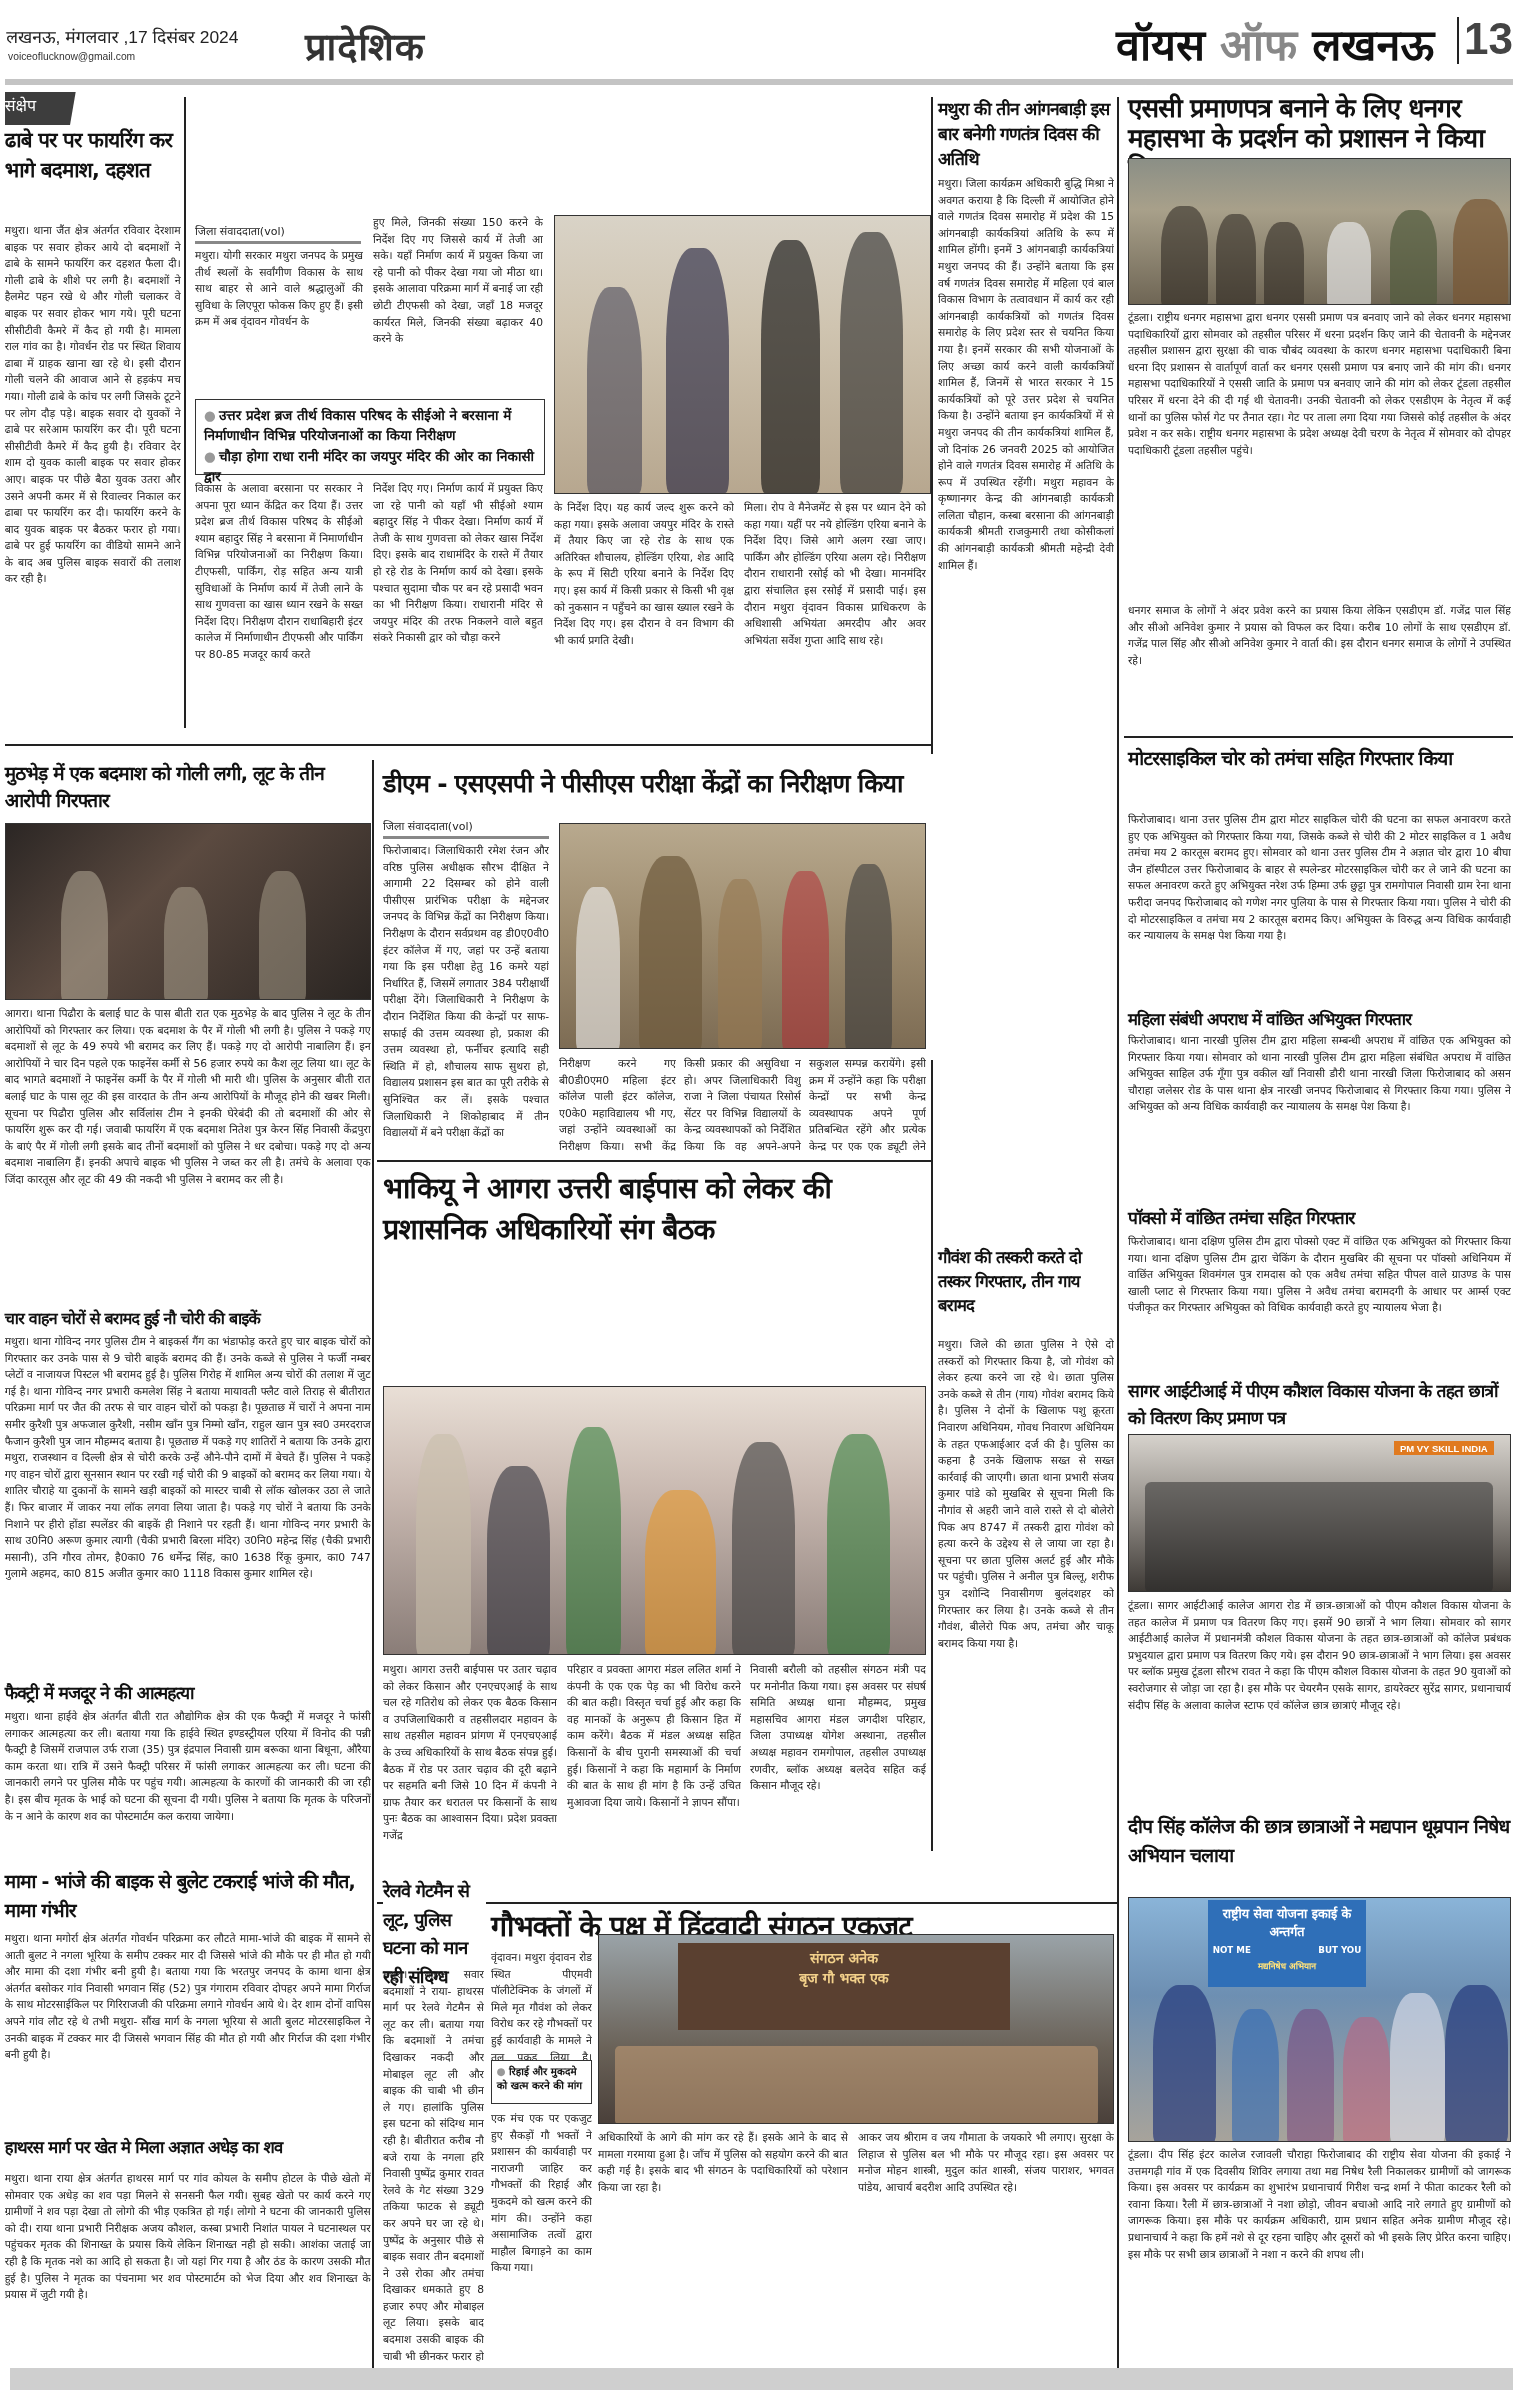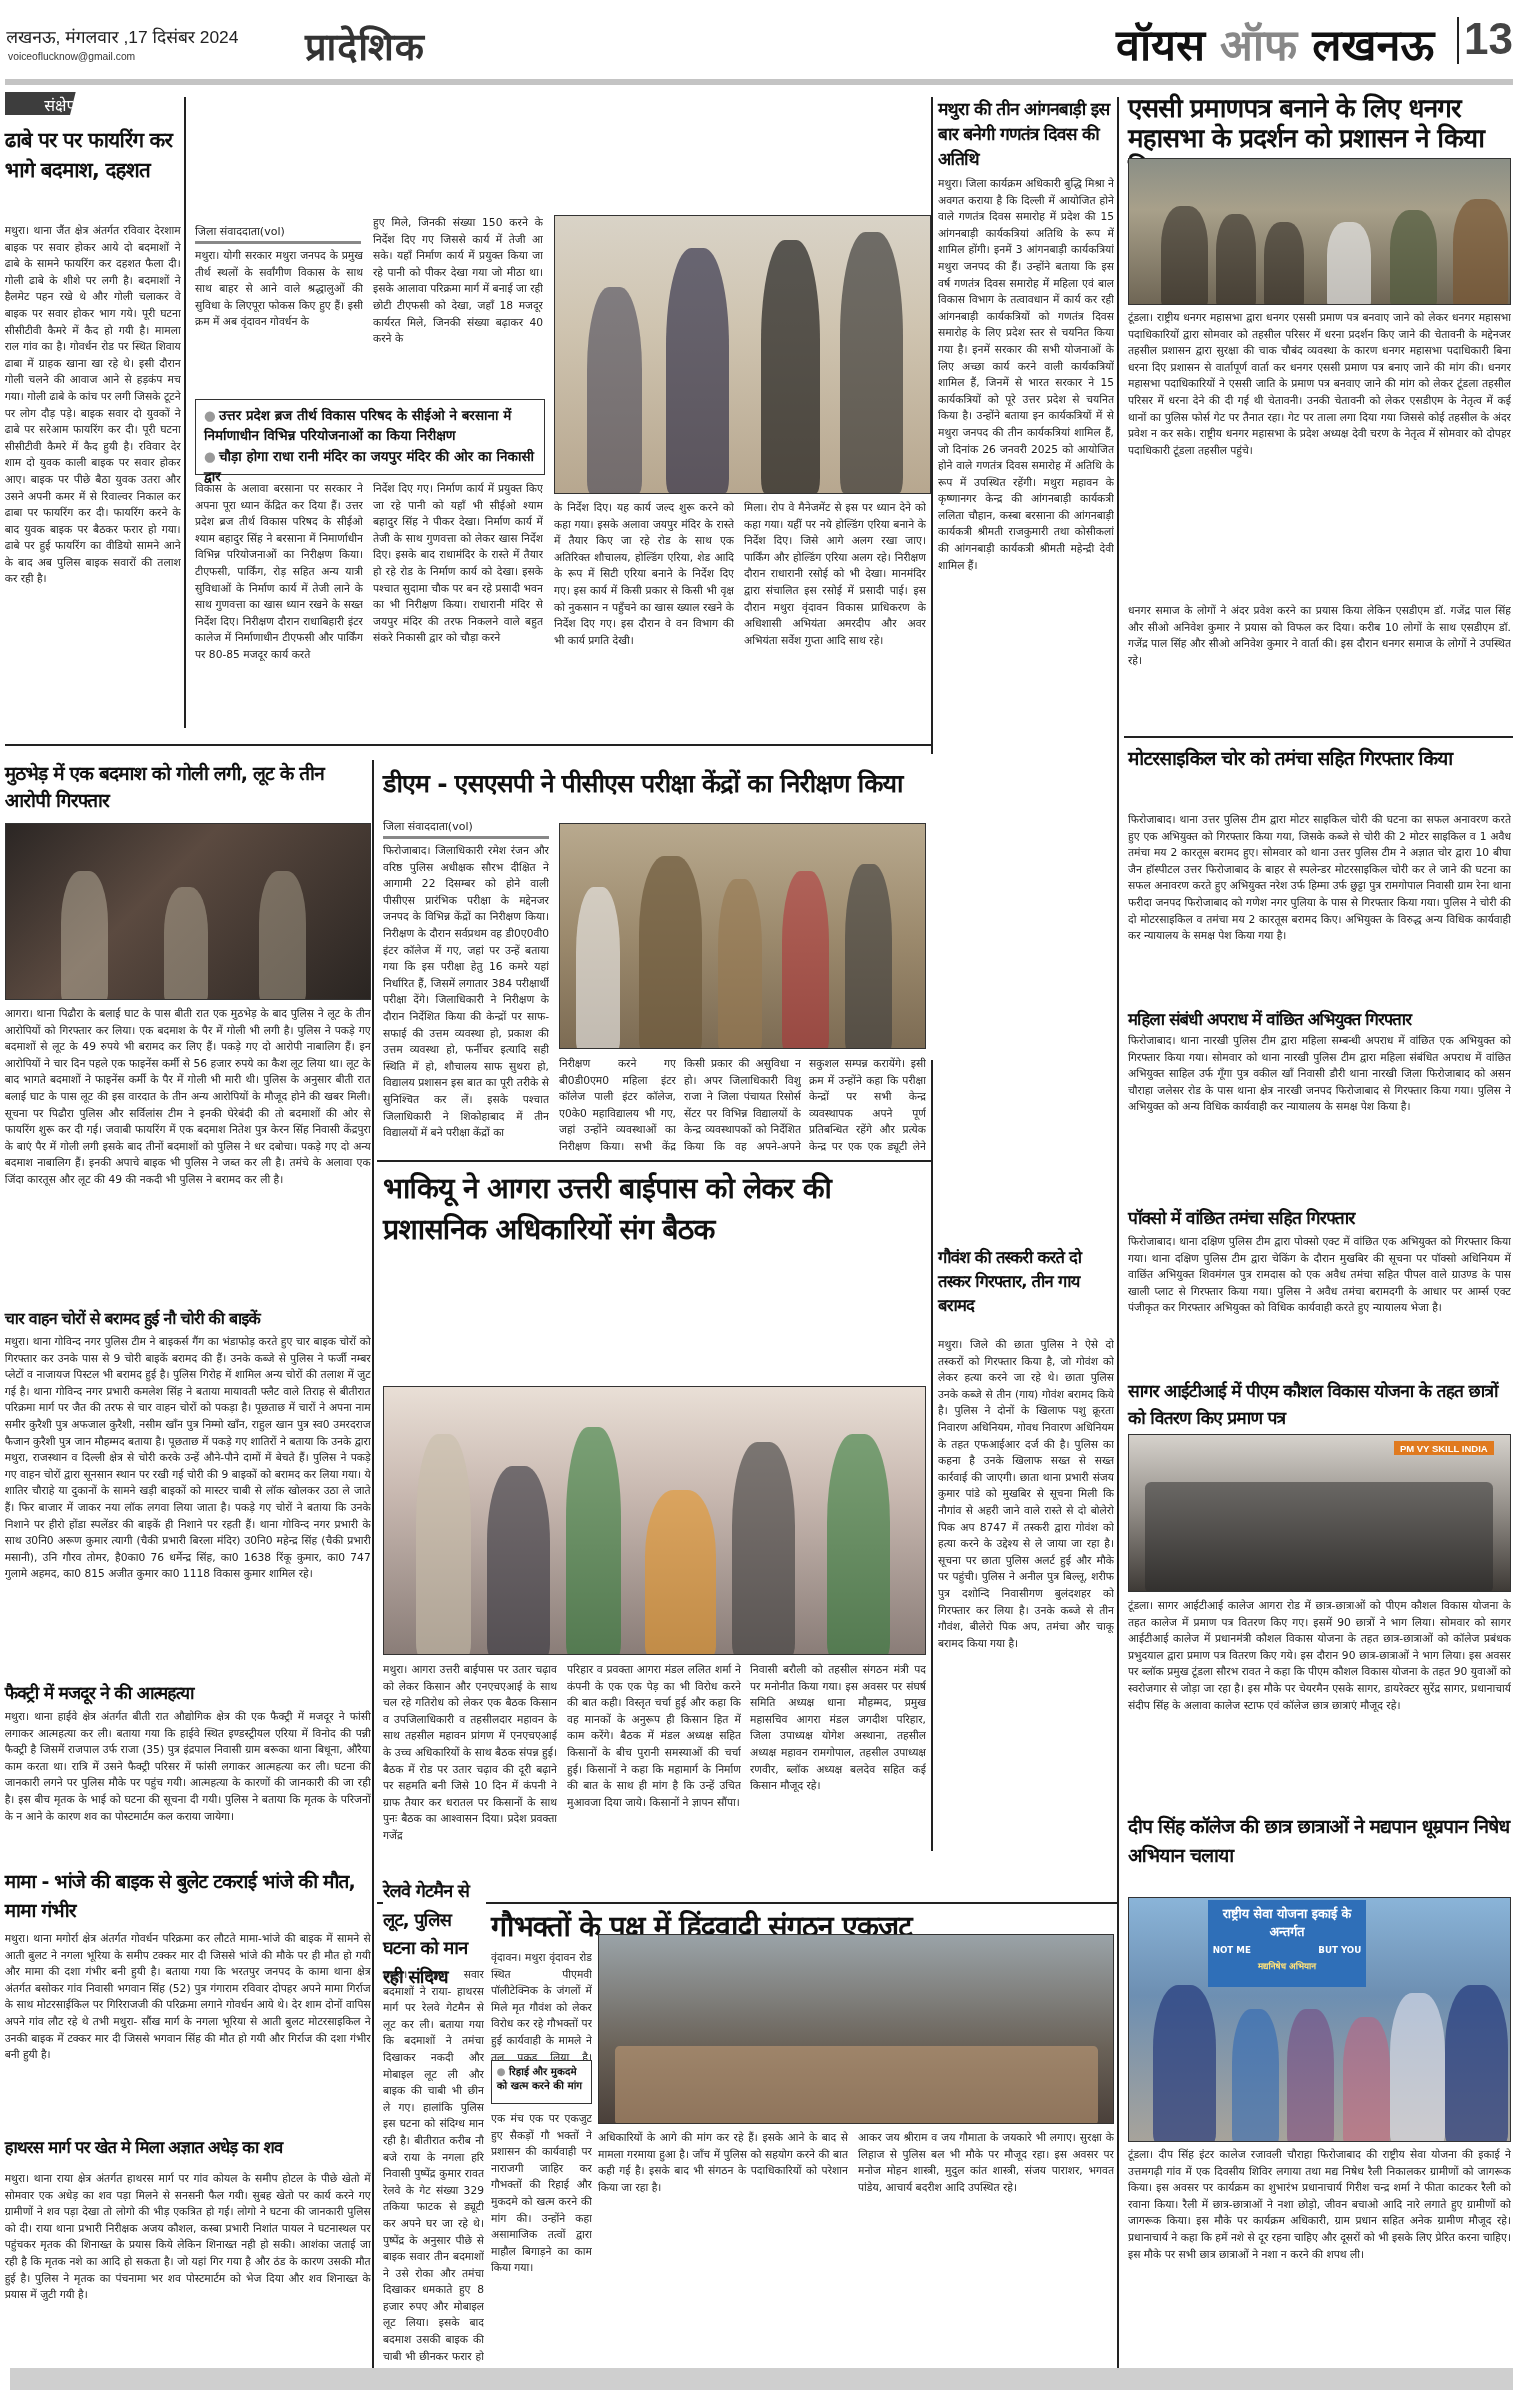--- a/index.html
+++ b/index.html
@@ -9,21 +9,21 @@
 .hd-date{left:6.3px;top:24px;font-size:17.4px;font-family:"Liberation Sans",sans-serif;color:#222}
 .hd-mail{left:8px;top:51px;font-size:10.3px;color:#333;font-family:"Liberation Sans",sans-serif}
 .hd-section{left:305px;top:19px;font-size:38px;font-weight:bold;color:#333;letter-spacing:0.8px;font-family:"DejaVu Sans",sans-serif}
 .hd-brand{left:1116px;top:14.2px;font-size:43px;font-weight:900;color:#111;font-family:"DejaVu Serif",serif;white-space:nowrap}
 .hd-brand .gray{color:#888}
 .hd-sep{left:1457px;top:17.4px;width:1.6px;height:47px;background:#222}
 .hd-page{left:1464px;top:14.2px;font-size:44px;font-weight:bold;color:#444;font-family:"Liberation Sans",sans-serif}
 .hd-bar{left:4.7px;top:79px;width:1509px;height:6.3px;background:#c4c4c4}
 .vr{background:#222;width:1.6px}
 .hr{background:#222;height:1.6px}
-.kicker{left:4.7px;top:92px;width:71px;height:23px;background:#3d3d3d;color:#fff;font-size:16px;text-align:right;line-height:27px;clip-path:polygon(0 0,100% 0,92% 100%,0 100%)}
+.kicker{left:4.7px;top:92px;width:71px;height:33px;background:#3d3d3d;color:#fff;font-size:16px;text-align:left;line-height:27px;clip-path:polygon(0 0,100% 0,92% 100%,0 100%)}
 h2.hl{font-weight:900;color:#111;line-height:1.25;font-family:"DejaVu Sans",sans-serif;letter-spacing:-0.8px}
 .body-text{font-size:10.7px;line-height:16.6px;color:#222;text-align:justify;overflow:hidden;font-family:"DejaVu Sans",sans-serif}
 .photo{border:1.6px solid #333;overflow:hidden}
 .byline{font-size:11px;color:#222}
 .byline-rule{height:3.2px;background:#888}
 .bullets{border:1.6px solid #333;padding:4.7px 8px;background:#fff}
 .bullets div{font-size:13.5px;font-weight:bold;line-height:20.6px;color:#111}
 .bullets div::before{content:"●";color:#999;margin-right:3.2px}
 .foot-bar{left:9.5px;top:2368px;width:1504px;height:22px;background:#cfcfcf}
 
@@ -153,20 +153,21 @@
 <h2 class="abs hl" style="left:383px;top:1877px;width:103px;font-size:18px;line-height:28.5px;background:#fff">रेलवे गेटमैन से लूट, पुलिस घटना को मान रही संदिग्ध</h2>
 <div class="abs body-text" style="left:383px;top:1967px;width:101px;height:396px">मथुरा। बाइक सवार बदमाशों ने राया- हाथरस मार्ग पर रेलवे गेटमैन से लूट कर ली। बताया गया कि बदमाशों ने तमंचा दिखाकर नकदी और मोबाइल लूट ली और बाइक की चाबी भी छीन ले गए। हालांकि पुलिस इस घटना को संदिग्ध मान रही है। बीतीरात करीब नौ बजे राया के नगला हरि निवासी पुष्पेंद्र कुमार रावत रेलवे के गेट संख्या 329 तकिया फाटक से ड्यूटी कर अपने घर जा रहे थे। पुष्पेंद्र के अनुसार पीछे से बाइक सवार तीन बदमाशों ने उसे रोका और तमंचा दिखाकर धमकाते हुए 8 हजार रुपए और मोबाइल लूट लिया। इसके बाद बदमाश उसकी बाइक की चाबी भी छीनकर फरार हो गए।</div>
 
 <h2 class="abs hl" style="left:491px;top:1908px;width:625px;font-size:28.5px;line-height:38px">गौभक्तों के पक्ष में हिंदूवादी संगठन एकजुट</h2>
 <div class="abs body-text" style="left:491px;top:1950px;width:101px;height:119px">वृंदावन। मथुरा वृंदावन रोड स्थित पीएमवी पॉलीटेक्निक के जंगलों में मिले मृत गौवंश को लेकर विरोध कर रहे गौभक्तों पर हुई कार्यवाही के मामले ने तूल पकड़ लिया है। सोमवार को रमणरेती मार्ग स्थित परशुराम पार्क में</div>
 <div class="abs bullets" style="left:491px;top:2060px;width:101px;height:44px;padding:3.2px 4.7px">
     <div style="font-size:10.3px;line-height:14.2px">रिहाई और मुकदमे को खत्म करने की मांग</div>
   </div>
 <div class="abs body-text" style="left:491px;top:2111px;width:101px;height:250px">एक मंच एक पर एकजुट हुए सैकड़ों गौ भक्तों ने प्रशासन की कार्यवाही पर नाराजगी जाहिर कर गौभक्तों की रिहाई और मुकदमे को खत्म करने की मांग की। उन्होंने कहा असामाजिक तत्वों द्वारा माहौल बिगाड़ने का काम किया गया।</div>
 <div class="abs photo ph6" style="left:598px;top:1934px;width:516px;height:190px">
+  <div class="banner2" style="left:79px;top:8px;width:332px;height:87px"><span>संगठन अनेक</span><br><span>बृज गौ भक्त एक</span></div>
   <div class="fig" style="left:16px;top:111px;width:483px;height:79px;border-radius:4.7px;background:rgba(200,160,120,.55)"></div>
 </div>
 <div class="abs body-text" style="left:598px;top:2130px;width:250px;height:233px">अधिकारियों के आगे की मांग कर रहे हैं। इसके आने के बाद से मामला गरमाया हुआ है। जाँच में पुलिस को सहयोग करने की बात कही गई है। इसके बाद भी संगठन के पदाधिकारियों को परेशान किया जा रहा है।</div>
 <div class="abs body-text" style="left:858px;top:2130px;width:256px;height:233px">आकर जय श्रीराम व जय गौमाता के जयकारे भी लगाए। सुरक्षा के लिहाज से पुलिस बल भी मौके पर मौजूद रहा। इस अवसर पर मनोज मोहन शास्त्री, मुदुल कांत शास्त्री, संजय पाराशर, भगवत पांडेय, आचार्य बदरीश आदि उपस्थित रहे।</div>
 
 <h2 class="abs hl" style="left:1128px;top:744px;width:383px;font-size:19px;line-height:28.5px">मोटरसाइकिल चोर को तमंचा सहित गिरफ्तार किया</h2>
 <div class="abs body-text" style="left:1128px;top:812px;width:383px;height:190px">फिरोजाबाद। थाना उत्तर पुलिस टीम द्वारा मोटर साइकिल चोरी की घटना का सफल अनावरण करते हुए एक अभियुक्त को गिरफ्तार किया गया, जिसके कब्जे से चोरी की 2 मोटर साइकिल व 1 अवैध तमंचा मय 2 कारतूस बरामद हुए। सोमवार को थाना उत्तर पुलिस टीम ने अज्ञात चोर द्वारा 10 बीघा जैन हॉस्पीटल उत्तर फिरोजाबाद के बाहर से स्पलेन्डर मोटरसाइकिल चोरी कर ले जाने की घटना का सफल अनावरण करते हुए अभियुक्त नरेश उर्फ हिम्मा उर्फ छुट्टा पुत्र रामगोपाल निवासी ग्राम रेना थाना फरीदा जनपद फिरोजाबाद को गणेश नगर पुलिया के पास से गिरफ्तार किया गया। पुलिस ने चोरी की दो मोटरसाइकिल व तमंचा मय 2 कारतूस बरामद किए। अभियुक्त के विरुद्ध अन्य विधिक कार्यवाही कर न्यायालय के समक्ष पेश किया गया है।</div>
 
 <h2 class="abs hl" style="left:1128px;top:1008px;width:383px;font-size:16.6px;line-height:24px">महिला संबंधी अपराध में वांछित अभियुक्त गिरफ्तार</h2>
 <div class="abs body-text" style="left:1128px;top:1033px;width:383px;height:157px">फिरोजाबाद। थाना नारखी पुलिस टीम द्वारा महिला सम्बन्धी अपराध में वांछित एक अभियुक्त को गिरफ्तार किया गया। सोमवार को थाना नारखी पुलिस टीम द्वारा महिला संबंधित अपराध में वांछित अभियुक्त साहिल उर्फ गूँगा पुत्र वकील खाँ निवासी डौरी थाना नारखी जिला फिरोजाबाद को असन चौराहा जलेसर रोड के पास थाना क्षेत्र नारखी जनपद फिरोजाबाद से गिरफ्तार किया गया। पुलिस ने अभियुक्त को अन्य विधिक कार्यवाही कर न्यायालय के समक्ष पेश किया है।</div>

